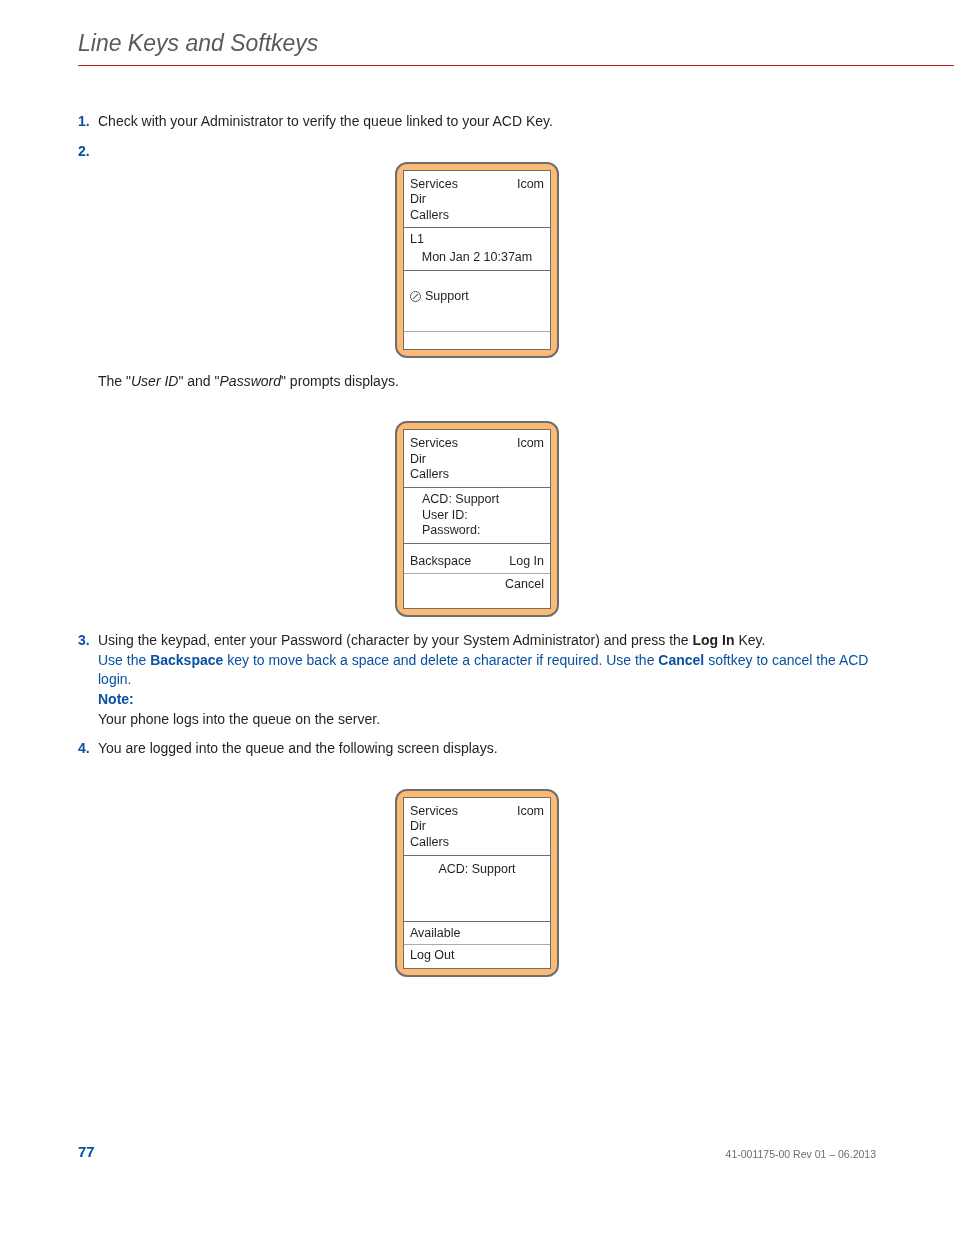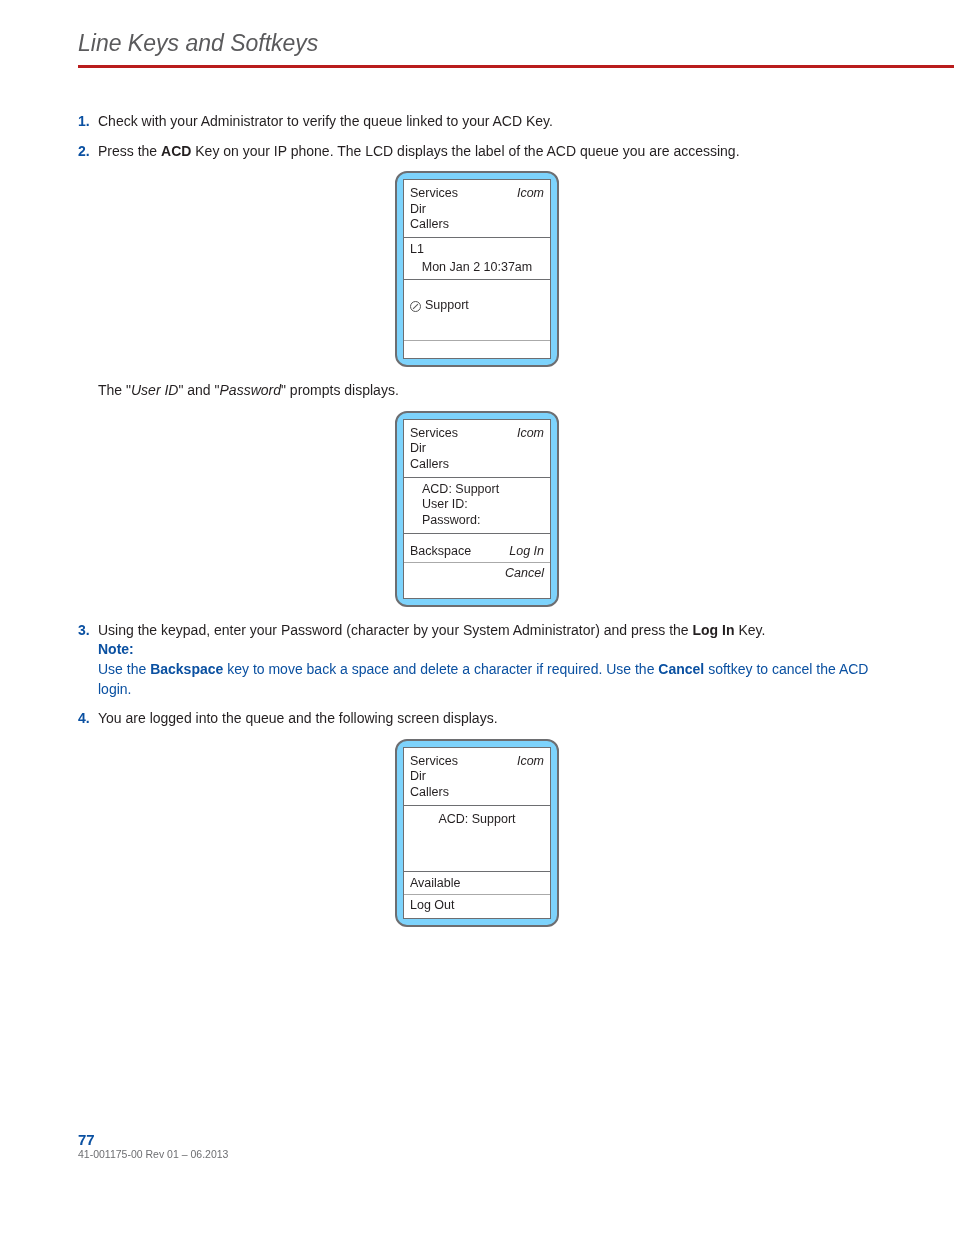--- a/index.html
+++ b/index.html
@@ -10,21 +10,21 @@
     font-family: "Myriad Pro", "Segoe UI", Arial, sans-serif;
     color: #231f20;
     position: relative;
     background: #fff;
   }
   .header {
     position: absolute;
     top: 30px;
     left: 78px;
     right: 0;
-    border-bottom: 3px solid #b91c1c;
+    border-bottom: 1px solid #b91c1c;
     padding-bottom: 8px;
   }
   .header-title {
     font-style: italic;
     font-size: 23px;
     color: #5a5a5c;
   }
   .content {
     position: absolute;
     top: 112px;
@@ -51,39 +51,40 @@
     color: #0a50a1;
     font-size: 14px;
   }
   .bold { font-weight: bold; }
   .italic { font-style: italic; margin-top: 40px; }
   .note-txt { color: #0a50a1; }
   .indent-text { padding-left: 20px; margin: 6px 0 10px 0; }
   .lcd-wrap { display: flex; justify-content: center; margin: 10px 0 14px 0; }
   .lcd {
     width: 148px;
-    background: #7dd3fc;
+    background: #fdba74;
     border: 2px solid #6d6e71;
     border-radius: 12px;
     padding: 6px;
+    margin-top: 20px;
   }
   .lcd-inner {
     background: #fff;
     border: 1px solid #6d6e71;
     font-size: 12.5px;
     line-height: 1.25;
     padding: 6px 6px 4px 6px;
     min-height: 150px;
     display: flex;
     flex-direction: column;
     position: relative;
   }
   .lcd-row { display: flex; justify-content: space-between; }
   .lcd-row > span:first-child { text-align: left; }
-  .lcd-row > span:last-child { text-align: right; font-style: italic; }
+  .lcd-row > span:last-child { text-align: right; }
   .lcd-center { text-align: center; }
   .lcd-sep { border-top: 1px solid #6d6e71; margin: 4px -6px; }
   .lcd-sep2 { border-top: 1px solid #aaa; margin: 3px -6px; }
   .lcd-icon {
     display: inline-block;
     width: 9px; height: 9px;
     border: 1px solid #555;
     border-radius: 50%;
     position: relative;
     vertical-align: middle;
@@ -98,22 +99,21 @@
     transform: rotate(-45deg);
   }
   .lcd-indent { padding-left: 12px; }
   .footer {
     position: absolute;
     bottom: 75px;
     left: 78px;
     right: 78px;
     display: flex;
     justify-content: space-between;
-    align-items: flex-start;
-    flex-direction: column;
+    align-items: flex-end;
   }
   .page-num {
     font-weight: bold;
     color: #0a50a1;
     font-size: 15px;
   }
   .rev-txt {
     font-size: 10.5px;
     color: #6d6e71;
   }
@@ -126,21 +126,20 @@
 </div>
 
 <div class="content">
   <ol class="steps">
     <li>
       <span class="step-num">1.</span>
       <span>Check with your Administrator to verify the queue linked to your ACD Key.</span>
     </li>
     <li>
       <span class="step-num">2.</span>
-      <span><span>Press the </span><span class="bold">ACD</span><span> Key on your IP phone. The LCD displays the label of the ACD queue you are accessing.</span></span>
     </li>
   </ol>
 
   <div class="lcd-wrap">
     <div class="lcd">
       <div class="lcd-inner" style="min-height:168px;">
         <div class="lcd-row">
             <span>Services</span>
             <span>Icom</span>
           </div>
@@ -185,22 +184,23 @@
             <span>Cancel</span>
           </div>
       </div>
     </div>
   </div>
 
   <ol class="steps" style="margin-top:14px;">
     <li>
       <span class="step-num">3.</span>
       <div><span>Using the keypad, enter your Password (character by your System Administrator) and press the </span><span class="bold">Log In</span><span> Key.</span></div>
+      <div class="note-txt"><span>Use the </span><span class="bold">Backspace</span><span> key to move back a space and delete a character if required. Use the </span><span class="bold">Cancel</span><span> softkey to cancel the ACD login.</span></div>
       <div class="note-txt bold">Note:</div>
-      <div class="note-txt"><span>Use the </span><span class="bold">Backspace</span><span> key to move back a space and delete a character if required. Use the </span><span class="bold">Cancel</span><span> softkey to cancel the ACD login.</span></div>
+      <div>Your phone logs into the queue on the server.</div>
     </li>
     <li style="margin-top:10px;">
       <span class="step-num">4.</span>
       <span>You are logged into the queue and the following screen displays.</span>
     </li>
   </ol>
 
   <div class="lcd-wrap">
     <div class="lcd">
       <div class="lcd-inner" style="min-height:160px;">

